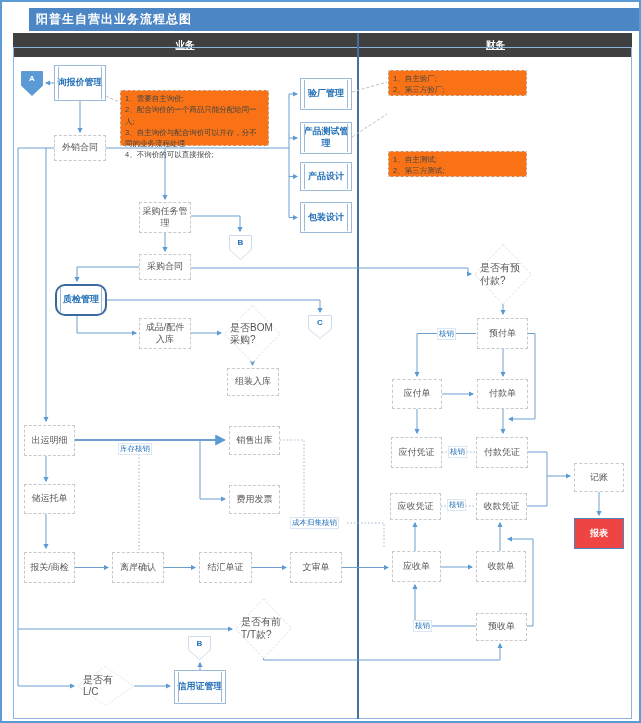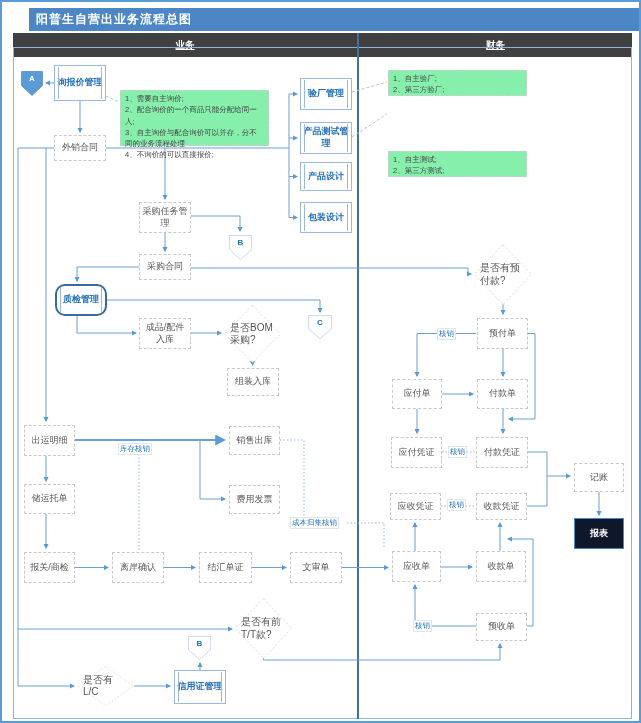--- a/index.html
+++ b/index.html
@@ -11,31 +11,31 @@
   .frame{position:absolute;left:11px;top:45px;width:619px;height:672px;border:1px solid #8eb4dc;box-sizing:border-box;}
   .divider{position:absolute;left:355px;top:31px;width:0;height:686px;border-left:2px solid #41719c;}
   svg.edges{position:absolute;left:0;top:0;width:641px;height:723px;pointer-events:none;}
   .node{position:absolute;box-sizing:border-box;background:#fff;display:flex;align-items:center;justify-content:center;
     text-align:center;font-size:9px;line-height:1.3;color:#555;padding:1px 2px;}
   .dashed{border:1px dashed #c9c9c9;}
   .predef{border:1px solid #9cb9da;color:#2471b8;font-weight:bold;}
   .predef::before{content:"";position:absolute;top:1px;bottom:1px;left:3px;border-left:1px solid #9cb9da;}
   .predef::after{content:"";position:absolute;top:1px;bottom:1px;right:3px;border-right:1px solid #9cb9da;}
   .qc{border:2px solid #39699e;}
-  .solid-blue{background:#0f172a;border:1px solid #4a87c0;color:#fff;font-weight:bold;}
+  .solid-blue{background:#ef4444;border:1px solid #4a87c0;color:#fff;font-weight:bold;}
   .diamond{position:absolute;}
   .diamond svg{position:absolute;left:0;top:0;width:100%;height:100%;}
   .dtext{position:absolute;inset:0;display:flex;align-items:center;justify-content:center;
     font-size:10px;line-height:1.25;color:#555;padding:6px;}
   .pent{position:absolute;}
   .pent svg{position:absolute;left:0;top:0;width:100%;height:100%;}
   .ptext{position:absolute;left:0;right:0;top:3px;text-align:center;font-size:8px;font-weight:bold;}
   .pent-a .ptext{color:#fff;}
   .pent-w .ptext{color:#2471b8;}
-  .note{position:absolute;box-sizing:border-box;border:1px dashed #cfcfcf;background:#86efac;font-size:7.5px;
+  .note{position:absolute;box-sizing:border-box;border:1px dashed #cfcfcf;background:#f97316;font-size:7.5px;
     color:#444;line-height:1.5;padding:2px 4px;text-align:left;}
   .elabel{position:absolute;font-size:7.5px;color:#2471b8;background:#fff;border:1px solid #dce7f3;
     padding:0 1px;line-height:1.35;white-space:nowrap;}
 </style>
 </head>
 <body>
 
 <div id="page">
 
   <div class="titlebar">阳普生自营出业务流程总图</div>

